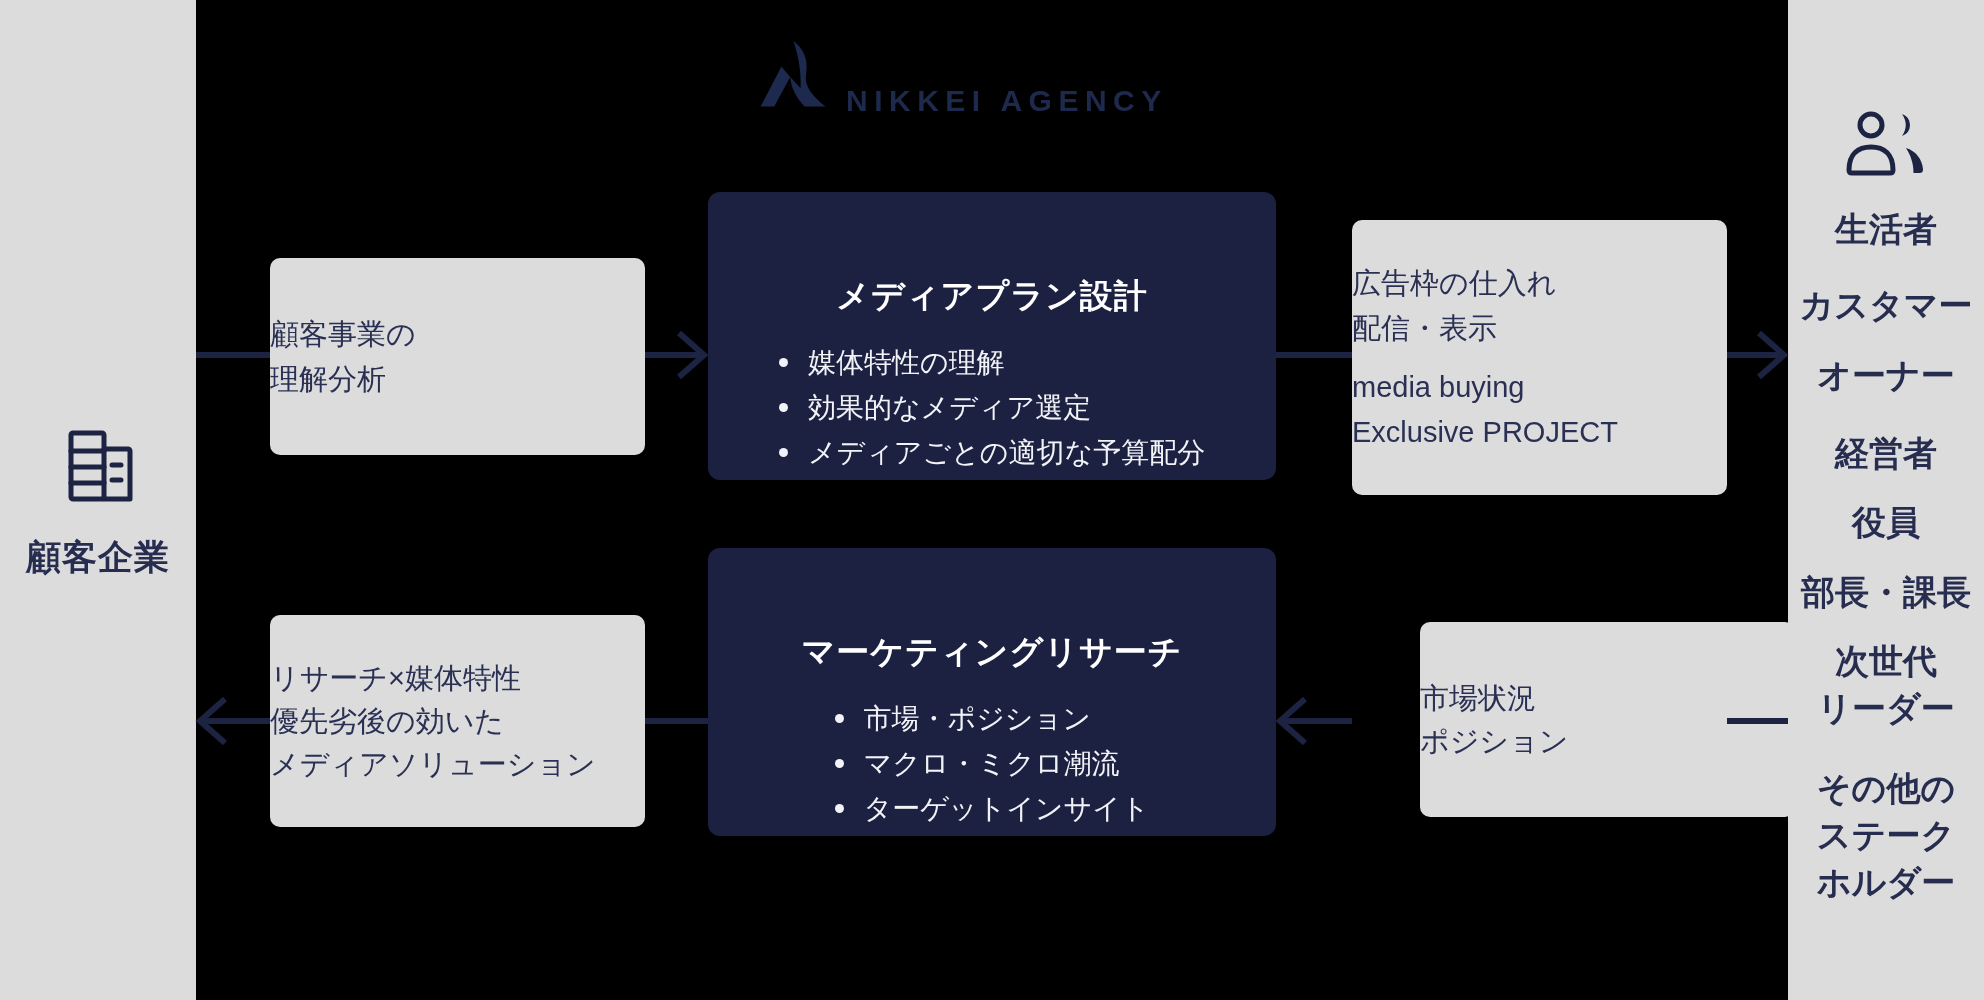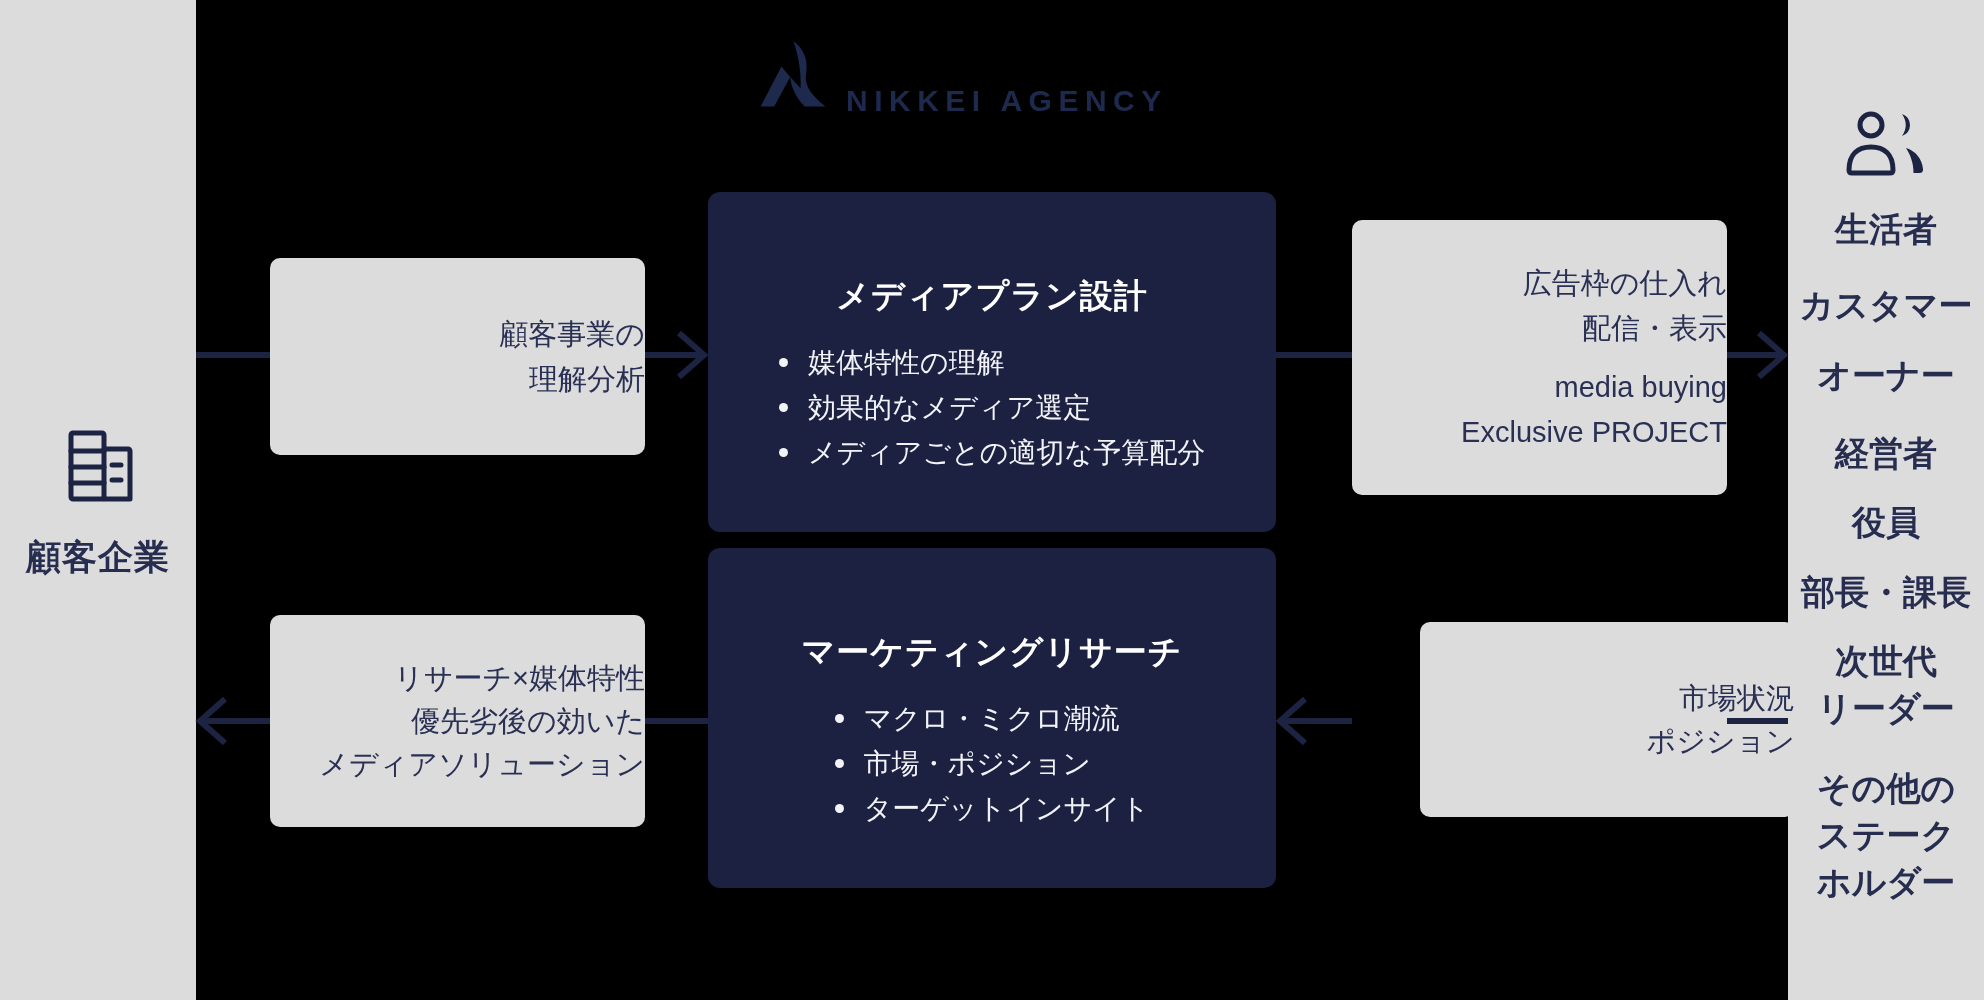--- a/index.html
+++ b/index.html
@@ -82,36 +82,36 @@
   }
   
   .gray-box {
     position: absolute;
     background: #dcdcdc;
     border-radius: 10px;
     color: #2a3054;
     display: flex;
     flex-direction: column;
     justify-content: center;
-    align-items: flex-end;
+    align-items: flex-start;
     text-align: center;
     font-size: 29px;
     font-weight: 500;
     line-height: 45px;
   }
   #box-understanding { left: 270px; top: 258px; width: 375px; height: 197px; }
   #box-adbuying      { left: 1352px; top: 220px; width: 375px; height: 275px; }
   #box-solution      { left: 270px; top: 615px; width: 375px; height: 212px; line-height: 43px; }
   #box-market        { left: 1420px; top: 622px; width: 375px; height: 195px; line-height: 43px; }
   .group-gap { height: 14px; }
   
   .dark-box {
     position: absolute;
     width: 568px;
-    height: 340px;
+    height: 288px;
     background: #1c2142;
     border-radius: 12px;
     display: flex;
     flex-direction: column;
     align-items: center;
   }
   #box-mediaplan { left: 708px; top: 192px; }
   #box-research  { left: 708px; top: 548px; }
   .dark-title {
     margin-top: 84px;
@@ -245,25 +245,25 @@
           <span>メディアごとの適切な予算配分</span>
         </div>
     </div>
   </div>
 
   <div id="box-research" class="dark-box">
     <div class="dark-title">マーケティングリサーチ</div>
     <div class="bullets">
       <div class="bullet-row">
           <span class="bullet-dot"></span>
+          <span>市場・ポジション</span>
+        </div>
+      <div class="bullet-row">
+          <span class="bullet-dot"></span>
           <span>マクロ・ミクロ潮流</span>
-        </div>
-      <div class="bullet-row">
-          <span class="bullet-dot"></span>
-          <span>市場・ポジション</span>
         </div>
       <div class="bullet-row">
           <span class="bullet-dot"></span>
           <span>ターゲットインサイト</span>
         </div>
     </div>
   </div>
 
   <div id="box-solution" class="gray-box">
     <div>リサーチ×媒体特性</div>

